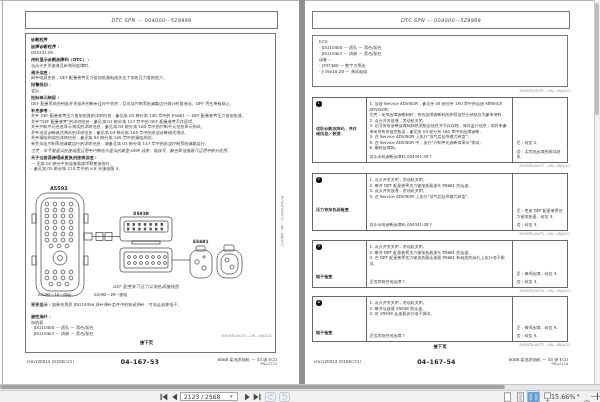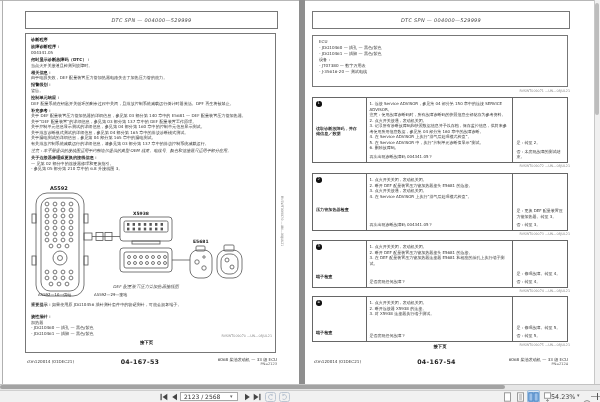--- a/index.html
+++ b/index.html
@@ -449,21 +449,21 @@
       <rect x="6" y="0.8" width="4.2" height="8.4" fill="#9cc0e8" stroke="#3f7fc1"></rect>
     </svg>
 </div>
 <div class="abs view-btn" style="left:542px;">
   <svg width="11" height="10" viewBox="0 0 11 10">
       <rect x="2.5" y="0.8" width="6" height="5.5" fill="#fff" stroke="#9a9a9a"></rect>
       <path d="M5.5 6.8 L5.5 9.2 M4 8 L5.5 9.4 L7 8" fill="none" stroke="#9a9a9a"></path>
     </svg>
 </div>
 
-<div class="abs" id="zoom-label">54.23%</div>
+<div class="abs" id="zoom-label">15.66%</div>
 <div class="abs caret" id="zoom-caret">▾</div>
 <div class="abs" style="left:583px;top:392.5px;">
   <svg width="8" height="8" viewBox="0 0 8 8">
       <circle cx="4" cy="4" r="3.4" fill="none" stroke="#8a8a8a"></circle>
       <line x1="2.3" y1="4" x2="5.7" y2="4" stroke="#8a8a8a"></line>
     </svg>
 </div>
 <div class="abs" id="zoom-slider-track"></div>
 <div class="abs" id="zoom-slider-handle"></div>
 

